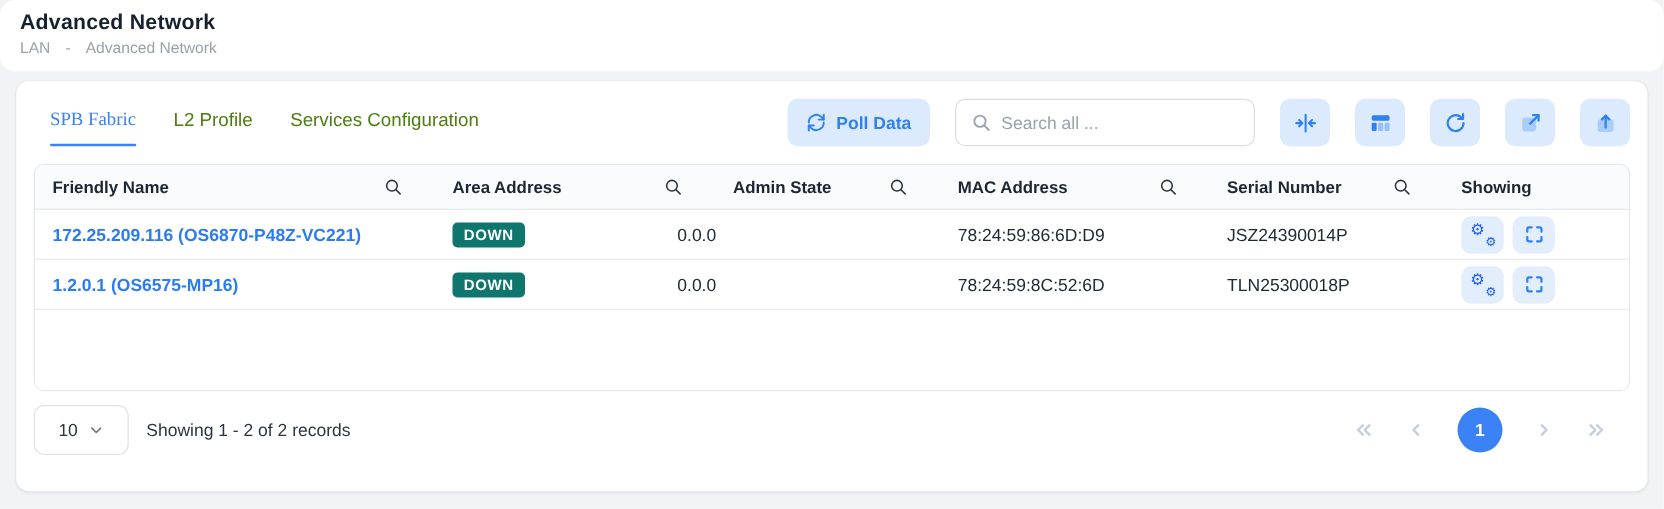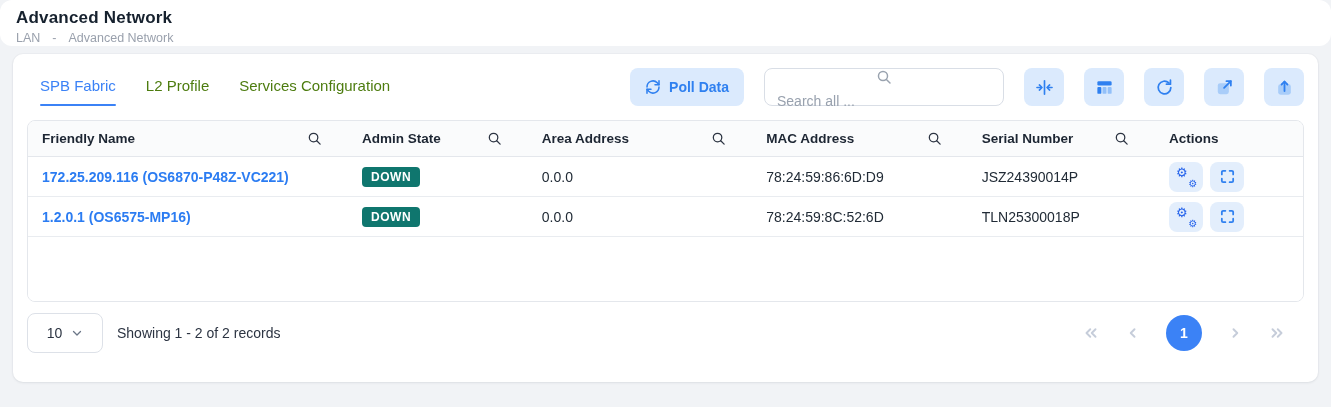--- a/index.html
+++ b/index.html
@@ -3,46 +3,46 @@
 <meta charset="utf-8">
 <style>
   * { box-sizing: border-box; margin: 0; padding: 0; }
   html,body { width:1331px; height:407px; overflow:hidden; }
   body {
     font-family: "Liberation Sans", "DejaVu Sans", sans-serif;
     background:#f1f3f6;
     color:#212b36;
   }
   
-  .page-header { background:#fff; padding:8px 16px 10px; height:46px;border-radius:12px; }
+  .page-header { background:#fff; padding:8px 16px 10px; height:57px;border-radius:12px; }
   .page-title { font-size:17px; font-weight:700; color:#16212e; letter-spacing:.2px; }
   .breadcrumb { margin-top:3px; font-size:12.5px; color:#9aa1ad; display:flex; gap:12px; align-items:center; }
   
   .card {
     background:#fff; margin:8px 13px 0; border-radius:10px;
     box-shadow:0 1px 3px rgba(16,24,40,.07), 0 0 0 1px rgba(16,24,40,.02);
     padding:12px 14px 14px; height:328px; position:relative;
   }
   .card-top { display:flex; justify-content:space-between; align-items:center; padding:2px 0 14px; }
   
   .tabs { display:flex; gap:30px; padding-left:13px; }
   .tab { font-size:15px; color:#4d7c0f; padding:8px 0 12px; cursor:pointer; position:relative; }
-  .tab.active { color:#3b82f6; }
+  .tab.active { color:#3b82f6;font-family:Liberation Serif, serif; }
   .tab.active::after { content:""; position:absolute; left:0; right:0; bottom:0; height:2px; background:#3b82f6; border-radius:2px; }
   
   .toolbar { display:flex; align-items:center; gap:20px; }
   .poll-btn {
     display:flex; align-items:center; gap:8px; background:#dbeafd; color:#2f80f0;
     border:none; border-radius:8px; height:38px; padding:0 15px; font-size:14px; font-weight:600;
     font-family:inherit; cursor:pointer;
   }
   .poll-btn svg { width:16px; height:16px; }
   .search-box {
     display:flex; align-items:center; gap:8px; width:240px; height:38px;
-    border:1px solid #d9dee6; border-radius:8px; padding:0 12px; background:#fff;flex-direction:column;
+    border:1px solid #d9dee6; border-radius:8px; padding:0 12px; background:#fff;
   }
   .search-box svg { width:16px; height:16px; color:#9aa3af; flex:none; }
   .search-box input {
     border:none; outline:none; width:100%; font-size:14px; color:#212b36; font-family:inherit; background:transparent;
   }
   .search-box input::placeholder { color:#98a1ae; }
   .icon-btn {
     width:40px; height:38px; border:none; border-radius:8px; background:#dbeafd; color:#2f80f0;
     display:flex; align-items:center; justify-content:center; cursor:pointer;
   }
@@ -175,50 +175,50 @@
 
   <div class="table">
     <div class="t-row t-head">
       <div class="th col-fn">
         <span>Friendly Name</span>
         <svg viewBox="0 0 24 24" fill="none" stroke="currentColor" stroke-width="2" stroke-linecap="round">
             <circle cx="10.5" cy="10.5" r="6.8"></circle>
             <line x1="15.6" y1="15.6" x2="21" y2="21"></line>
           </svg>
       </div>
+      <div class="th col-aa">
+        <span>Area Address</span>
+        <svg viewBox="0 0 24 24" fill="none" stroke="currentColor" stroke-width="2" stroke-linecap="round">
+            <circle cx="10.5" cy="10.5" r="6.8"></circle>
+            <line x1="15.6" y1="15.6" x2="21" y2="21"></line>
+          </svg>
+      </div>
       <div class="th col-as">
         <span>Admin State</span>
         <svg viewBox="0 0 24 24" fill="none" stroke="currentColor" stroke-width="2" stroke-linecap="round">
             <circle cx="10.5" cy="10.5" r="6.8"></circle>
             <line x1="15.6" y1="15.6" x2="21" y2="21"></line>
           </svg>
       </div>
-      <div class="th col-aa">
-        <span>Area Address</span>
-        <svg viewBox="0 0 24 24" fill="none" stroke="currentColor" stroke-width="2" stroke-linecap="round">
-            <circle cx="10.5" cy="10.5" r="6.8"></circle>
-            <line x1="15.6" y1="15.6" x2="21" y2="21"></line>
-          </svg>
-      </div>
       <div class="th col-mac">
         <span>MAC Address</span>
         <svg viewBox="0 0 24 24" fill="none" stroke="currentColor" stroke-width="2" stroke-linecap="round">
             <circle cx="10.5" cy="10.5" r="6.8"></circle>
             <line x1="15.6" y1="15.6" x2="21" y2="21"></line>
           </svg>
       </div>
       <div class="th col-sn">
         <span>Serial Number</span>
         <svg viewBox="0 0 24 24" fill="none" stroke="currentColor" stroke-width="2" stroke-linecap="round">
             <circle cx="10.5" cy="10.5" r="6.8"></circle>
             <line x1="15.6" y1="15.6" x2="21" y2="21"></line>
           </svg>
       </div>
       <div class="th col-ac">
-        <span>Actions</span>
+        <span>Showing</span>
       </div>
     </div>
 
     <div class="t-row t-body-row">
       <div class="td col-fn">
           <span class="link">172.25.209.116 (OS6870-P48Z-VC221)</span>
         </div>
       <div class="td col-as">
           <span class="badge-down">DOWN</span>
         </div>

